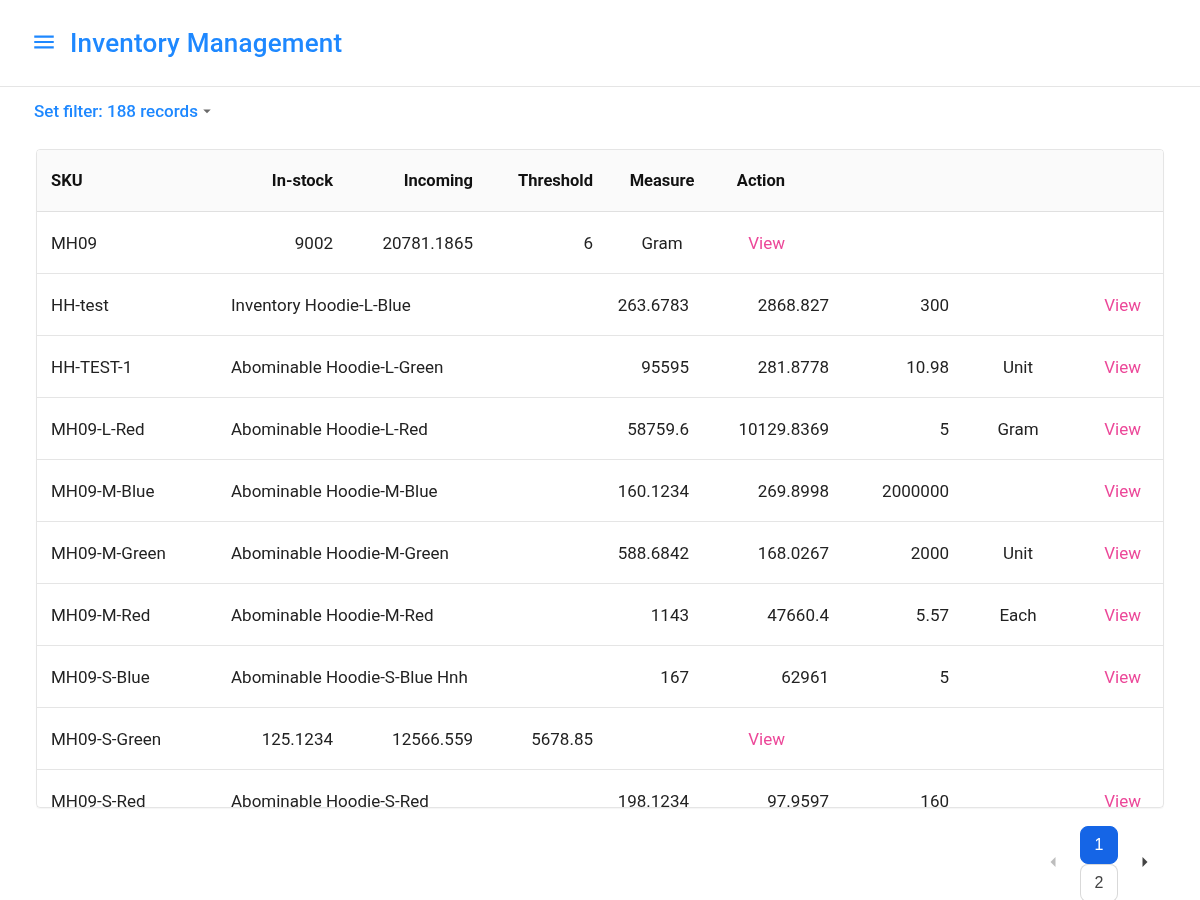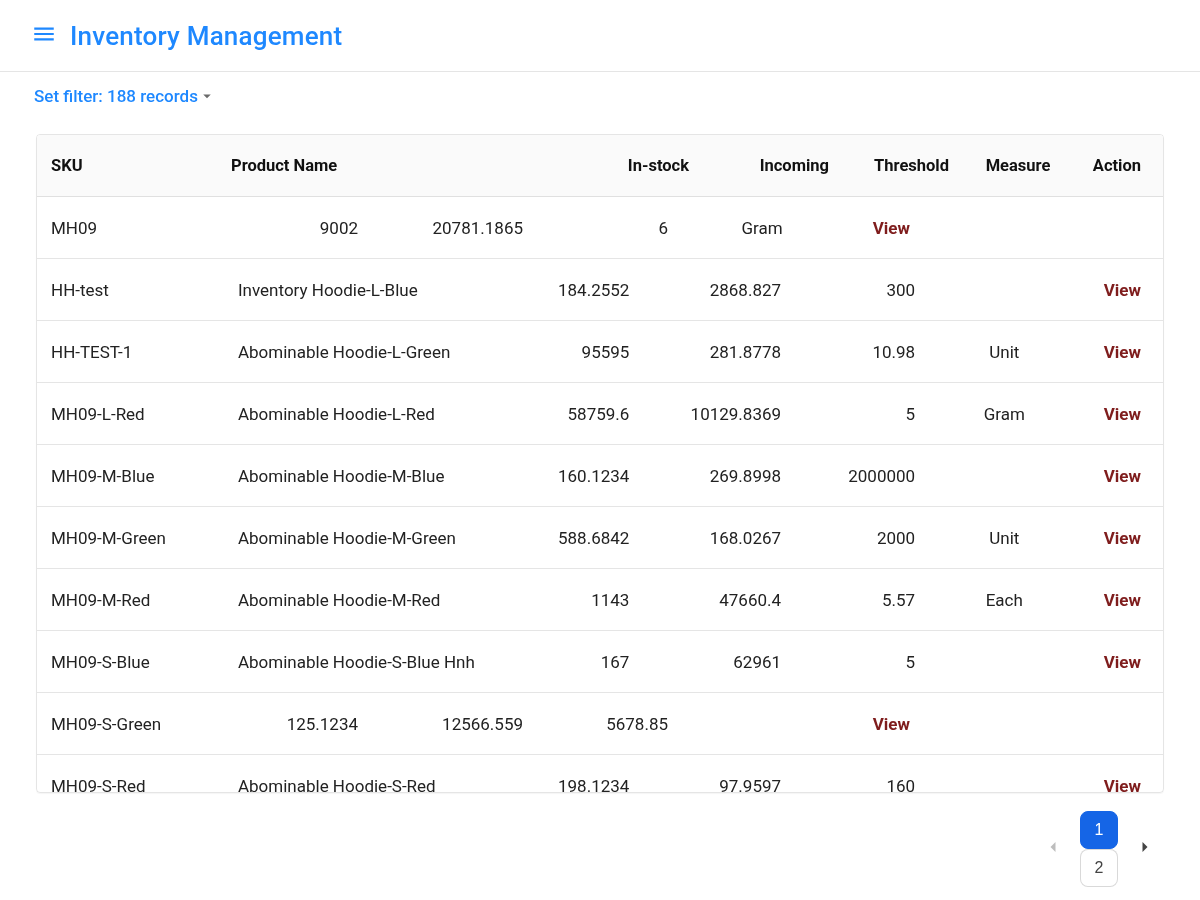--- a/index.html
+++ b/index.html
@@ -1,45 +1,45 @@
 <!DOCTYPE html>
 <html><head>
 <meta charset="utf-8">
 <style>
   * { box-sizing: border-box; margin: 0; padding: 0; }
   html, body { width: 1200px; height: 900px; font-family: Roboto, "Helvetica Neue", Arial, sans-serif; background: #fff; color: #212121; }
   body { padding-top: 0; }
 
   
-  .topbar { display: flex; align-items: center; height: 72px; padding: 0 26px; border-bottom: 1px solid rgba(0,0,0,0.10); }
+  .topbar { display: flex; align-items: center; height: 87px; padding: 0 26px; border-bottom: 1px solid rgba(0,0,0,0.10); }
   .menu-btn { width: 36px; height: 36px; display:flex; align-items:center; justify-content:center; border:none; background:transparent; cursor:pointer; margin-right: 8px; color:#1E88FF; }
   .menu-btn svg { width: 26px; height: 26px; }
   .page-title { font-size: 26px; font-weight: 500; color: #1E88FF; letter-spacing: 0.2px; }
 
   
   .filter-row { padding: 14px 28px 4px 34px; display:flex; align-items:center; color:#1E88FF; font-size: 17px; font-weight: 500; cursor:pointer; }
   .filter-row .chev { display:inline-flex; color:#6a6a6a; }
   .filter-row .chev svg { width:18px; height:18px; }
 
   
   .card { margin: 24px 36px 0 36px; border: 1px solid rgba(0,0,0,0.10); border-radius: 4px; overflow: hidden; box-shadow: 0 1px 1px rgba(0,0,0,0.04); height: 659px; display:flex; flex-direction:column; }
   .thead { display:flex; background:#fafafa; border-bottom:1px solid rgba(0,0,0,0.10); font-size:16.5px; font-weight:700; color:#111; height:65px; align-items:center; }
   .tbody { overflow:hidden; }
-  .row { display:flex; align-items:center; height:62px; border-bottom:1px solid rgba(0,0,0,0.10); font-size:17px; color:#222;gap:25px; }
+  .row { display:flex; align-items:center; height:62px; border-bottom:1px solid rgba(0,0,0,0.10); font-size:17px; color:#222; }
   .row:last-child { border-bottom:none; }
 
   .col { padding: 0 14px; white-space: nowrap; overflow:hidden; text-overflow:ellipsis; }
   .c-sku     { width: 180px; }
   .c-name    { width: 310px; flex: 1 1 auto; }
   .c-stock   { width: 130px; text-align: right; }
   .c-incoming{ width: 140px; text-align: right; }
   .c-thresh  { width: 120px; text-align: right; }
   .c-measure { width: 110px; text-align: center; }
   .c-action  { width: 90px;  text-align: right; padding-right: 22px; }
-  .view-link { color: #7f1d1d; cursor:pointer; font-weight:700; }
+  .view-link { color: #ec4899; cursor:pointer; font-weight:400; }
 
   
   .pagination { display:flex; align-items:center; justify-content:flex-end; gap: 8px; margin: 18px 36px 0 0; }
   .pg-btn { min-width: 38px; height: 38px; display:flex; align-items:center; justify-content:center; border-radius: 8px; border:1px solid rgba(0,0,0,0.15); background:#fff; color:#444; font-size:16px; cursor:pointer; }
   .pg-btn.nav { border:none; background:transparent; }
   .pg-btn.disabled { color:#bdbdbd; cursor:default; }
   .pg-btn.active { background:#1565E6; color:#fff; border-color:#1565E6; }
   .pg-btn svg { width:20px; height:20px; }
 </style>
 </head>
@@ -61,40 +61,39 @@
   <span class="chev">
     <svg viewBox="0 0 24 24" fill="currentColor">
         <path d="M7 10l5 5 5-5z"></path>
       </svg>
   </span>
 </div>
 
 <div class="card">
   <div class="thead">
     <div class="col c-sku">SKU</div>
-    <div class="col c-name">Product Name</div>
     <div class="col c-stock">In-stock</div>
     <div class="col c-incoming">Incoming</div>
     <div class="col c-thresh">Threshold</div>
     <div class="col c-measure">Measure</div>
     <div class="col c-action">Action</div>
   </div>
   <div class="tbody" id="tbody">
       <div class="row">
         <div class="col c-sku">MH09</div>
         <div class="col c-stock">9002</div>
         <div class="col c-incoming">20781.1865</div>
         <div class="col c-thresh">6</div>
         <div class="col c-measure">Gram</div>
         <div class="col c-action"><a class="view-link">View</a></div>
       </div>
       <div class="row">
         <div class="col c-sku">HH-test</div>
         <div class="col c-name">Inventory Hoodie-L-Blue</div>
-        <div class="col c-stock">184.2552</div>
+        <div class="col c-stock">263.6783</div>
         <div class="col c-incoming">2868.827</div>
         <div class="col c-thresh">300</div>
         <div class="col c-measure"></div>
         <div class="col c-action"><a class="view-link">View</a></div>
       </div>
       <div class="row">
         <div class="col c-sku">HH-TEST-1</div>
         <div class="col c-name">Abominable Hoodie-L-Green</div>
         <div class="col c-stock">95595</div>
         <div class="col c-incoming">281.8778</div>

